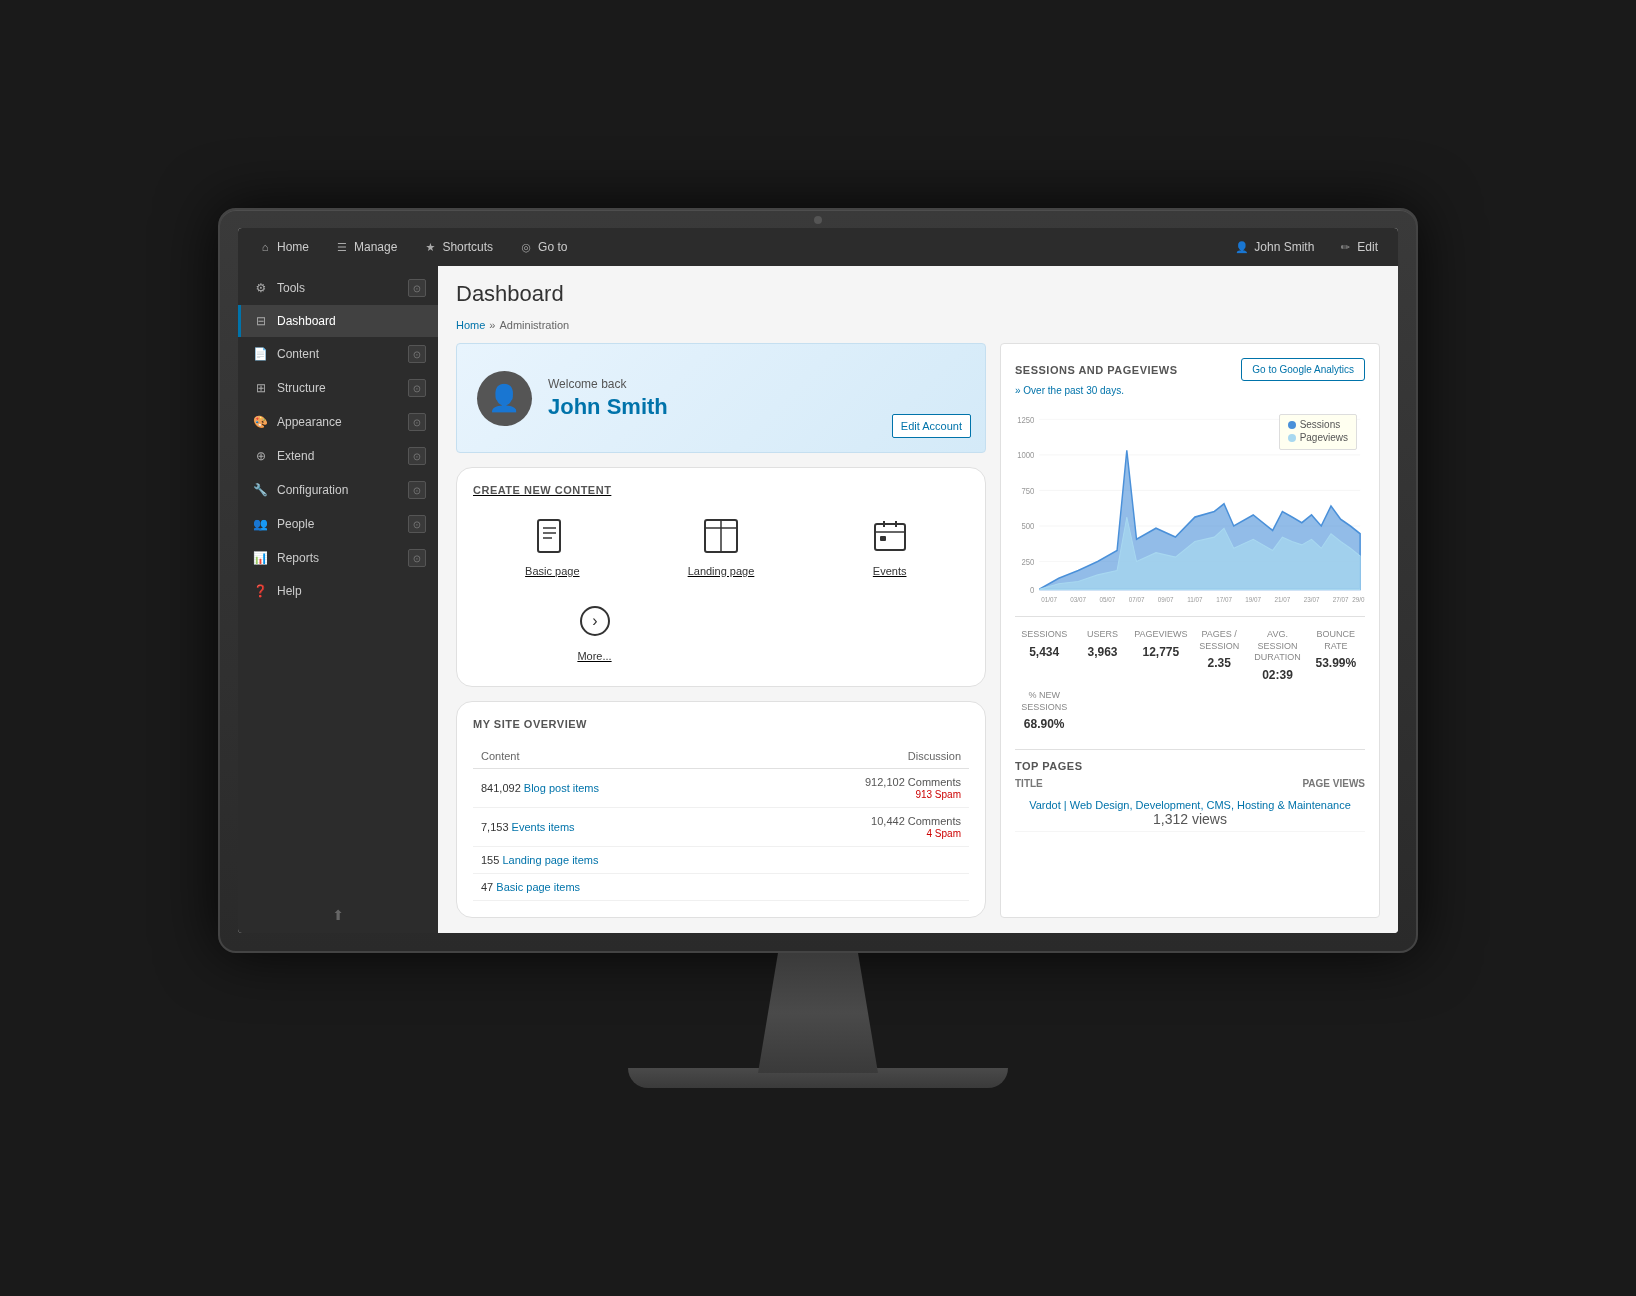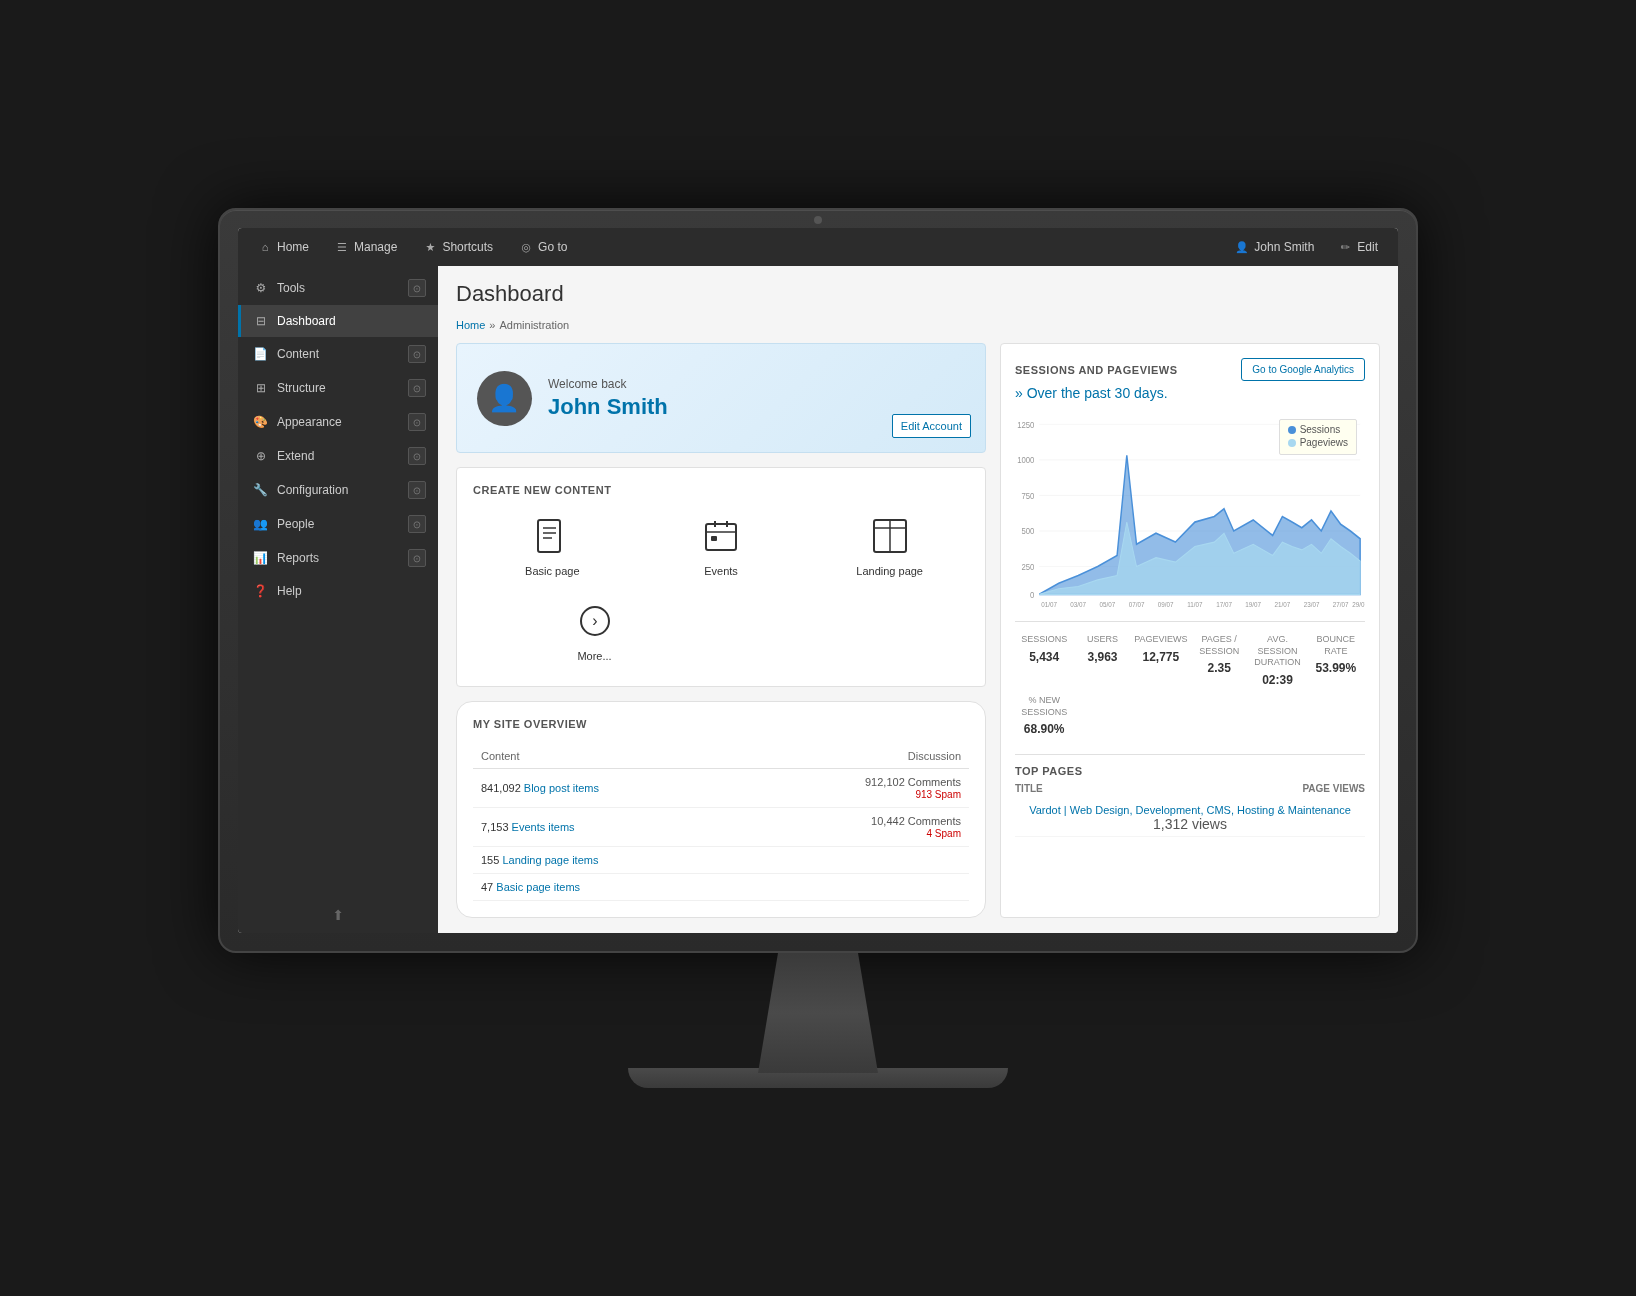--- a/index.html
+++ b/index.html
@@ -242,24 +242,25 @@
       background: white;
       color: #0073aa;
       font-size: 11px;
       border-radius: 2px;
       cursor: pointer;
     }
 
     
     .create-content-card {
       background: white;
-      border-radius: 4px;
+      border-radius: 16px;
       padding: 16px;
       margin-top: 14px;
       border: 1px solid #e0e0e0;
+      text-decoration: underline;
     }
 
     .section-title {
       font-size: 11px;
       font-weight: bold;
       color: #555;
       text-transform: uppercase;
       letter-spacing: 0.5px;
       margin-bottom: 14px;
     }
@@ -346,21 +347,21 @@
     }
 
     .analytics-header {
       display: flex;
       align-items: center;
       justify-content: space-between;
       margin-bottom: 4px;
     }
 
     .analytics-subtitle {
-      font-size: 14px;
+      font-size: 10px;
       color: #0073aa;
       margin-bottom: 10px;
     }
 
     .go-analytics-btn {
       padding: 5px 10px;
       border: 1px solid #0073aa;
       background: white;
       color: #0073aa;
       font-size: 10px;
@@ -626,38 +627,38 @@
                           <line x1="9" y1="10" x2="22" y2="10" stroke="#333" stroke-width="1.5"></line>
                           <line x1="9" y1="15" x2="22" y2="15" stroke="#333" stroke-width="1.5"></line>
                           <line x1="9" y1="20" x2="18" y2="20" stroke="#333" stroke-width="1.5"></line>
                         </svg>
                     </span>
                     <span class="content-type-label">Basic page</span>
                   </div>
                   <div class="content-type-item">
                     <span class="content-type-icon">
                       <svg width="36" height="36" viewBox="0 0 36 36">
+                          <rect x="2" y="2" width="32" height="32" rx="2" fill="none" stroke="#333" stroke-width="2"></rect>
+                          <line x1="2" y1="10" x2="34" y2="10" stroke="#333" stroke-width="1.5"></line>
+                          <line x1="18" y1="2" x2="18" y2="34" stroke="#333" stroke-width="1.5"></line>
+                        </svg>
+                    </span>
+                    <span class="content-type-label">Landing page</span>
+                  </div>
+                  <div class="content-type-item">
+                    <span class="content-type-icon">
+                      <svg width="36" height="36" viewBox="0 0 36 36">
                           <rect x="3" y="6" width="30" height="26" rx="2" fill="none" stroke="#333" stroke-width="2"></rect>
                           <line x1="3" y1="14" x2="33" y2="14" stroke="#333" stroke-width="1.5"></line>
                           <line x1="12" y1="3" x2="12" y2="9" stroke="#333" stroke-width="2"></line>
                           <line x1="24" y1="3" x2="24" y2="9" stroke="#333" stroke-width="2"></line>
                           <rect x="8" y="18" width="6" height="5" rx="1" fill="#333"></rect>
                         </svg>
                     </span>
                     <span class="content-type-label">Events</span>
-                  </div>
-                  <div class="content-type-item">
-                    <span class="content-type-icon">
-                      <svg width="36" height="36" viewBox="0 0 36 36">
-                          <rect x="2" y="2" width="32" height="32" rx="2" fill="none" stroke="#333" stroke-width="2"></rect>
-                          <line x1="2" y1="10" x2="34" y2="10" stroke="#333" stroke-width="1.5"></line>
-                          <line x1="18" y1="2" x2="18" y2="34" stroke="#333" stroke-width="1.5"></line>
-                        </svg>
-                    </span>
-                    <span class="content-type-label">Landing page</span>
                   </div>
                 </div>
                 <div class="content-types-row2">
                   <div class="content-type-item">
                     <span class="content-type-icon">
                       <svg width="36" height="36" viewBox="0 0 36 36">
                           <circle cx="18" cy="18" r="14" fill="none" stroke="#333" stroke-width="2"></circle>
                           <text x="18" y="23" text-anchor="middle" font-size="16" fill="#333">›</text>
                         </svg>
                     </span>

